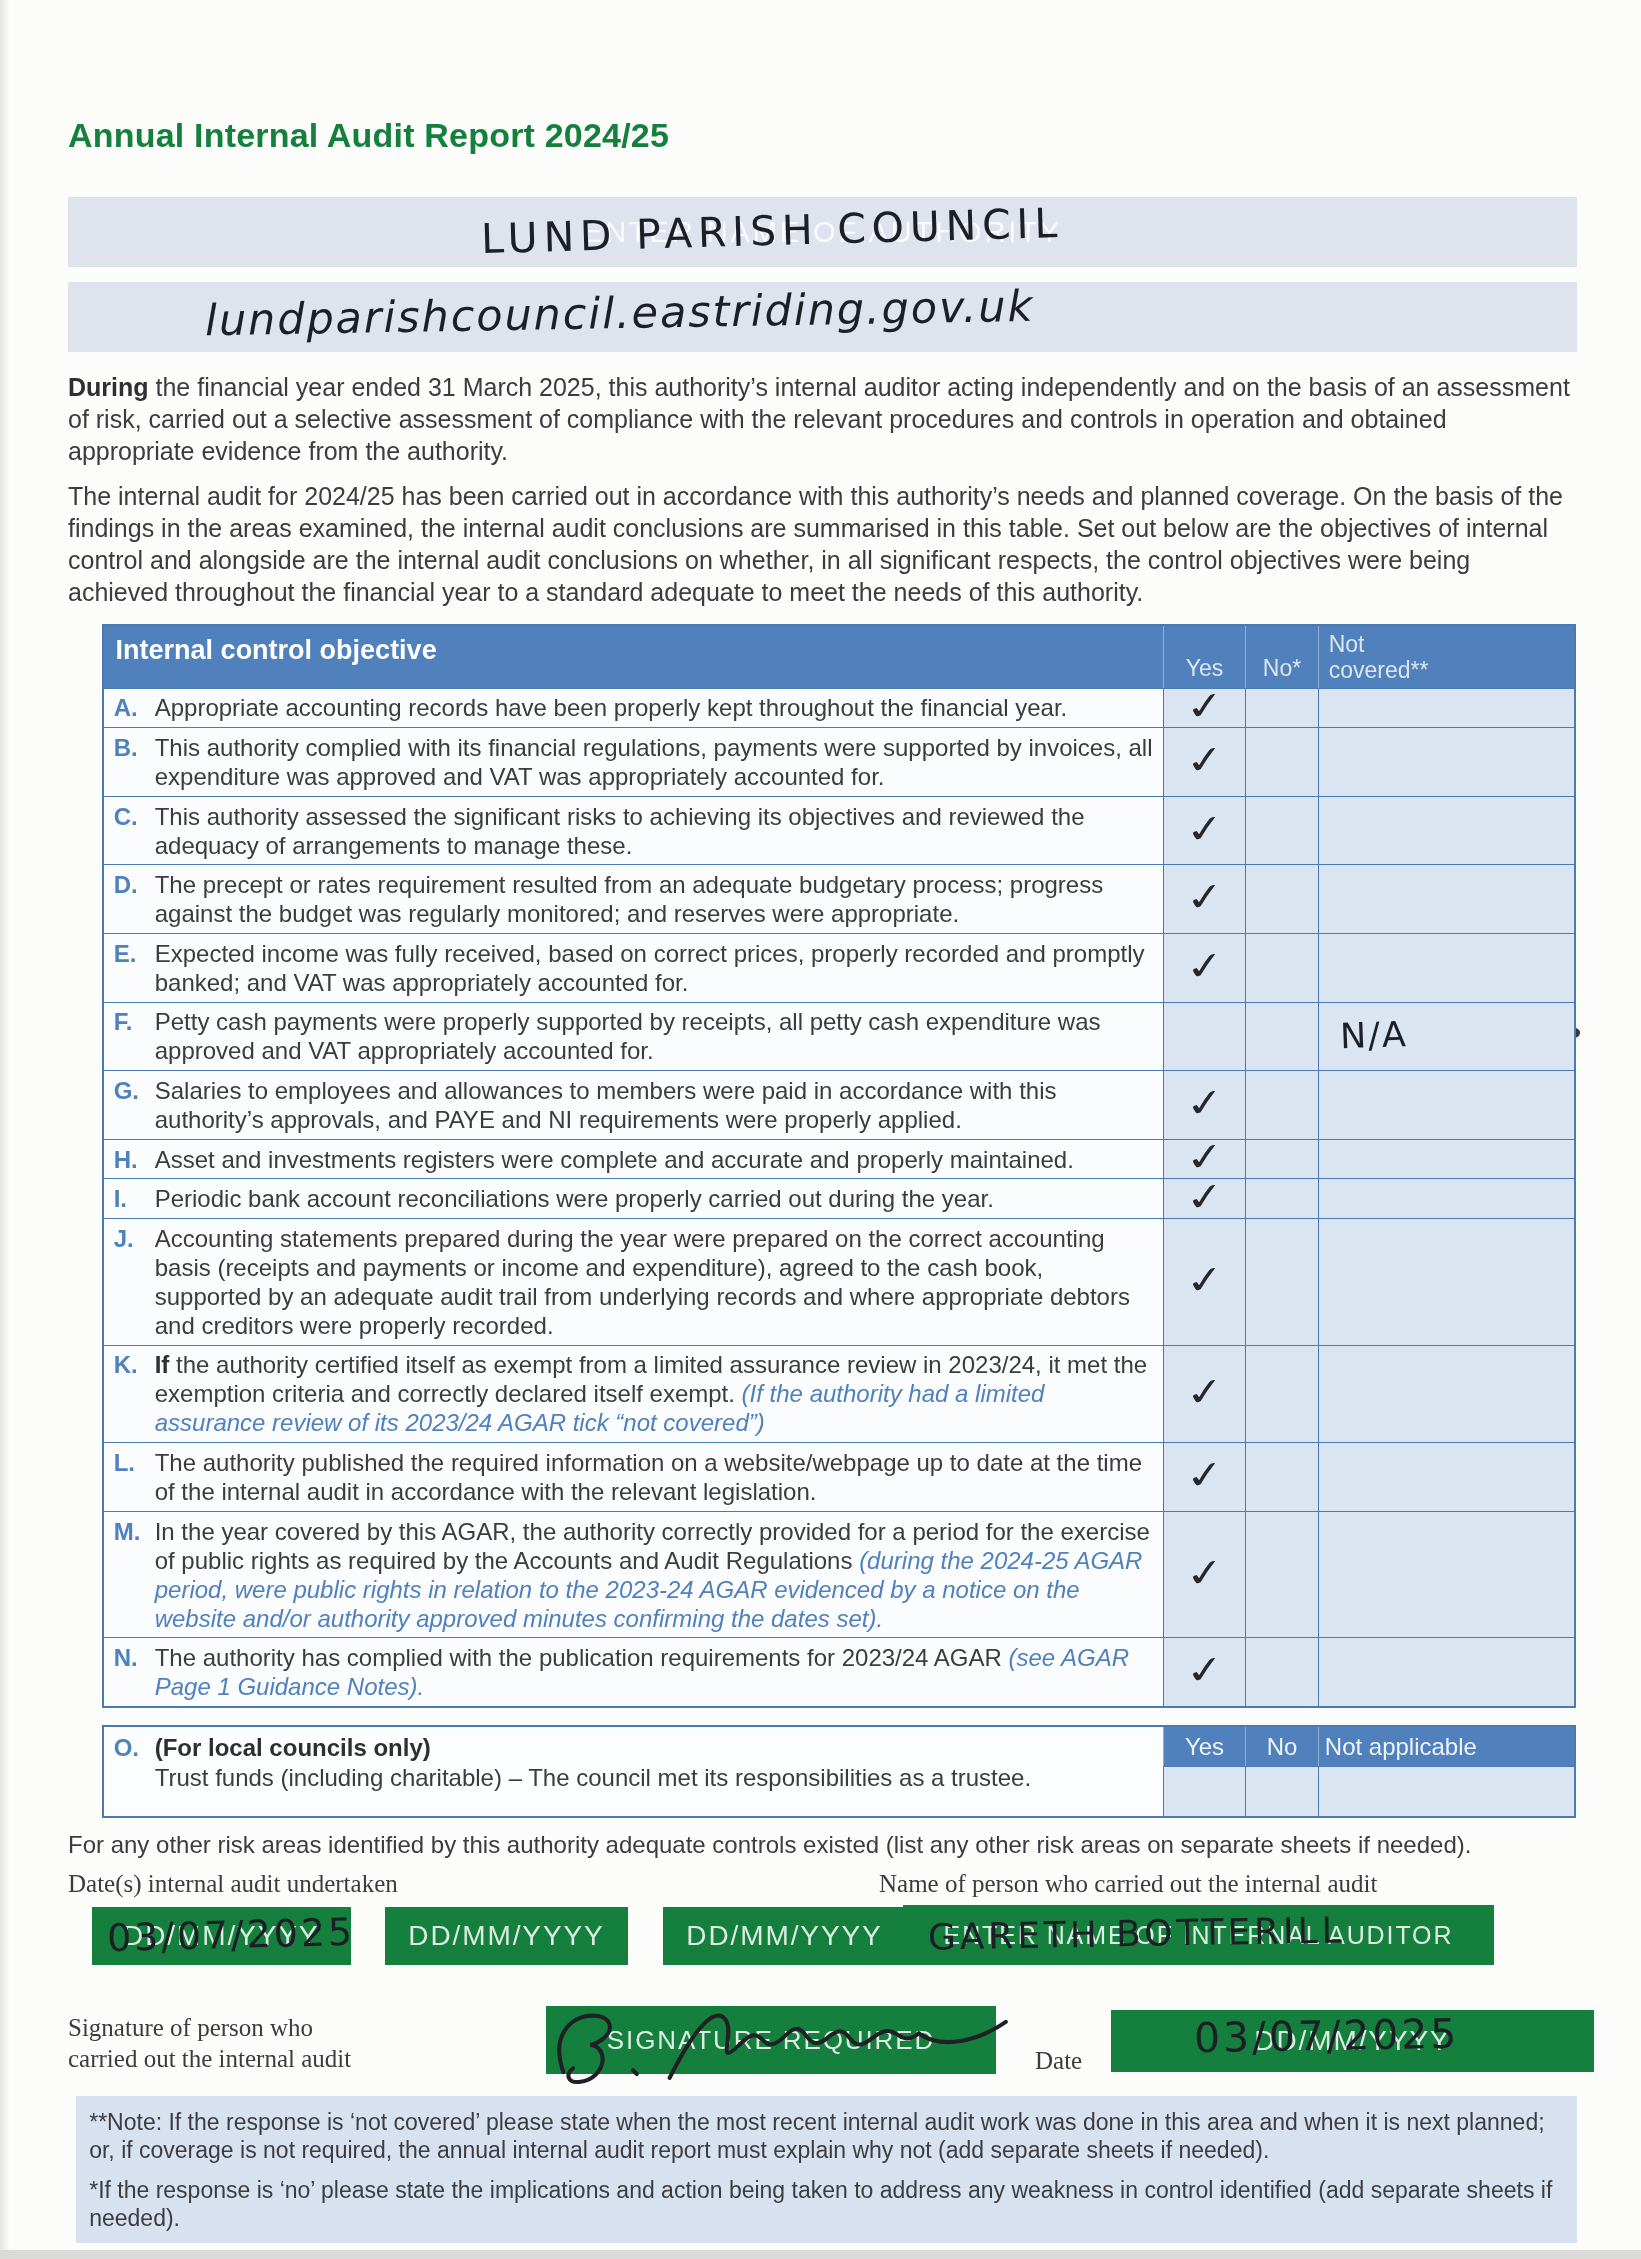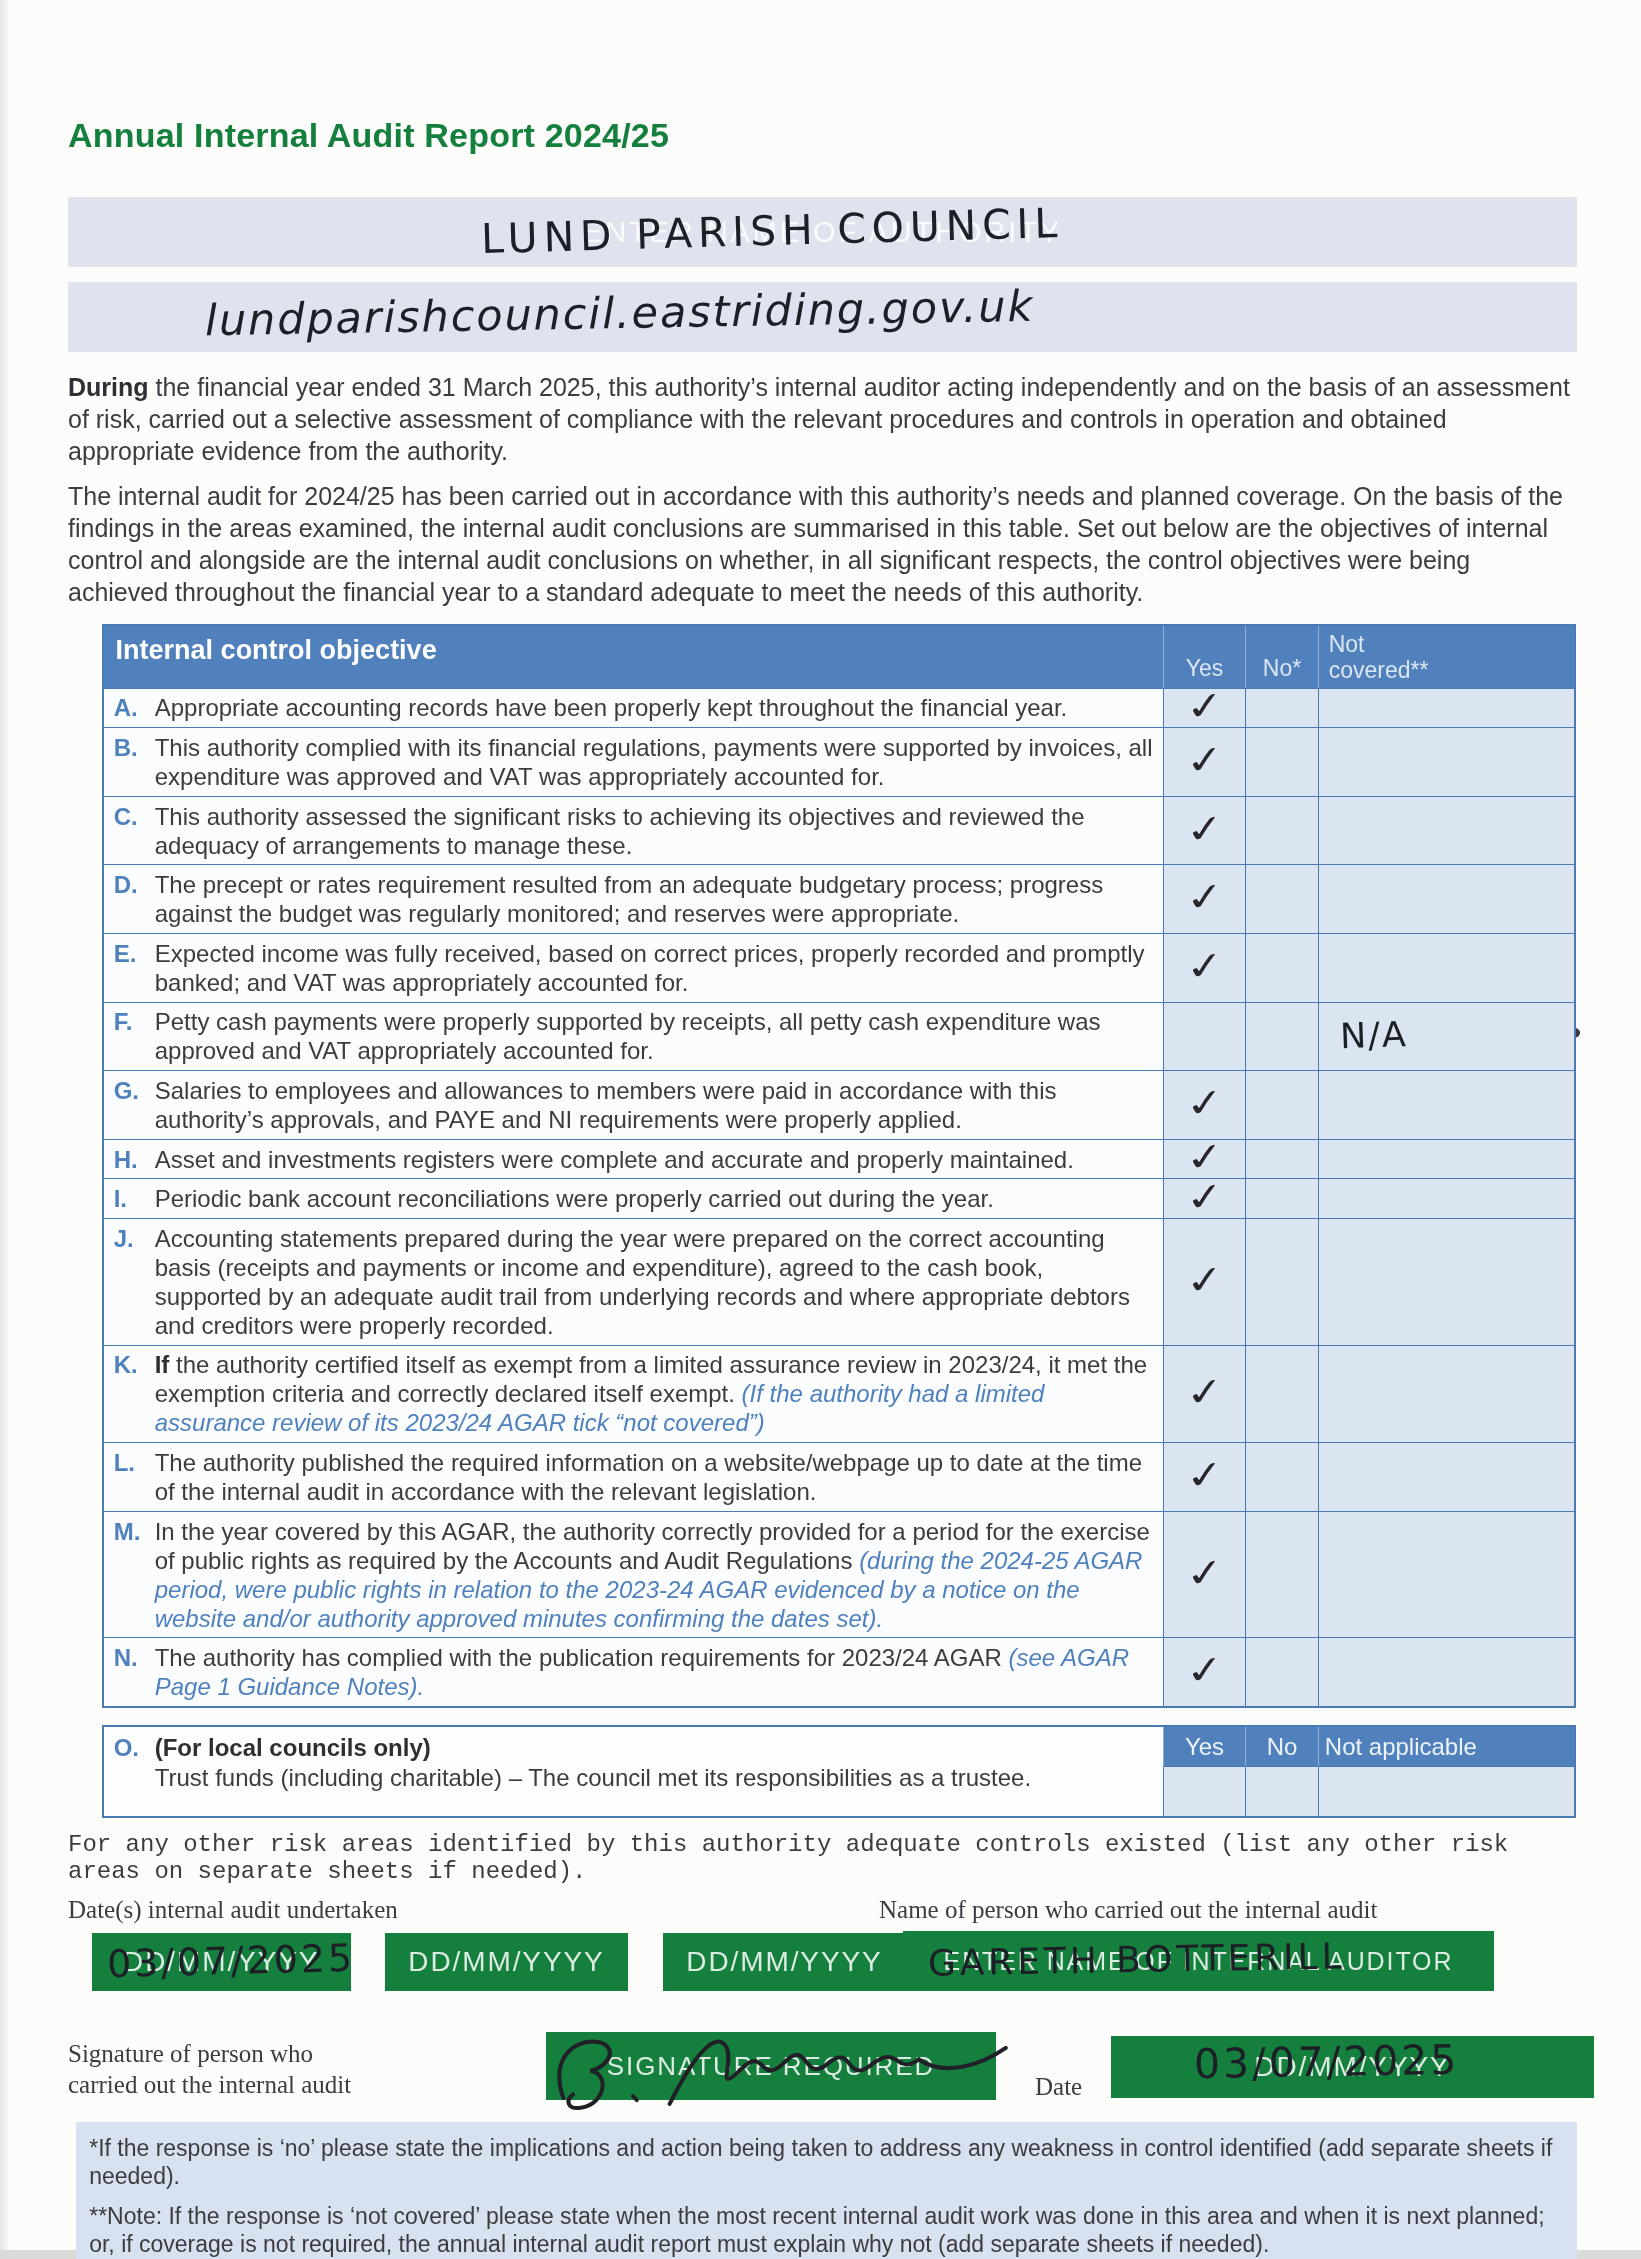--- a/index.html
+++ b/index.html
@@ -53,21 +53,21 @@
 
   
   .otable { margin-top:17.4px; margin-left:34px; width:1474px; border:2.9px solid #4a7ab2;
     display:grid; grid-template-columns:1059px 82px 73px 1fr; grid-template-rows:39px 50px; }
   .o-left { grid-row:1/3; background:#fcfdff; padding:5.8px 7.7px 5.8px 9.7px; display:flex; font-size:24px; line-height:30px; }
   .o-head { background:#5081bc; color:#eef3fa; font-size:24px; display:flex; align-items:center;
     justify-content:center; border-left:1.9px solid #8fafd4; }
   .o-head.nc { justify-content:flex-start; padding-left:5.8px; white-space:nowrap; overflow:hidden; }
   .o-cell { background:#dbe5f2; border-left:1.9px solid #4a7ab2; border-top:1.9px solid #4a7ab2; }
 
-  .other-risk { margin-top:12.6px; font-size:24px; color:#3c3c40;font-family:Liberation Mono, monospace; }
+  .other-risk { margin-top:12.6px; font-size:24px; color:#3c3c40; }
 
   
   .fields1 { position:relative; margin-top:11.6px; height:124px; }
   .fields2 { position:relative; margin-top:11.6px; height:75px; }
   .flabel { position:absolute; font-size:25px; color:#3c3c40;font-family:Liberation Serif, serif; }
   .fbox { position:absolute; background:#15803d;margin-left:16px; }
   .fbox .wm { font-size:28px; letter-spacing:1.9px; }
   .hand-date { position:absolute; left:15.4px; top:5.8px; font-size:38px; letter-spacing:2.9px; transform:rotate(-1.5deg); white-space:nowrap; }
   .hand-aud  { position:absolute; left:25px; top:7.7px; font-size:36px; letter-spacing:3.9px; transform:rotate(-1deg); white-space:nowrap; }
   .hand-date2 { position:absolute; left:83px; top:1.9px; font-size:41px; letter-spacing:2.9px; transform:rotate(-1deg); white-space:nowrap; }
@@ -321,19 +321,19 @@
         </svg>
       </div>
       <div class="flabel" style="left:967px;top:41px;">Date</div>
       <div class="fbox" style="left:1027px;top:3.9px;width:483px;height:62px;">
         <span class="wm">DD/MM/YYYY</span>
         <span class="hand hand-date2">03/07/2025</span>
       </div>
     </div>
 
     <div class="footnotes">
+      <p>**Note: If the response is ‘not covered’ please state when the most recent internal audit work was done in this area and when it is next planned; or, if coverage is not required, the annual internal audit report must explain why not (add separate sheets if needed).</p>
       <p>*If the response is ‘no’ please state the implications and action being taken to address any weakness in control identified (add separate sheets if needed).</p>
-      <p>**Note: If the response is ‘not covered’ please state when the most recent internal audit work was done in this area and when it is next planned; or, if coverage is not required, the annual internal audit report must explain why not (add separate sheets if needed).</p>
     </div>
 
   </div>
 </div>
 
 
 </body></html>

